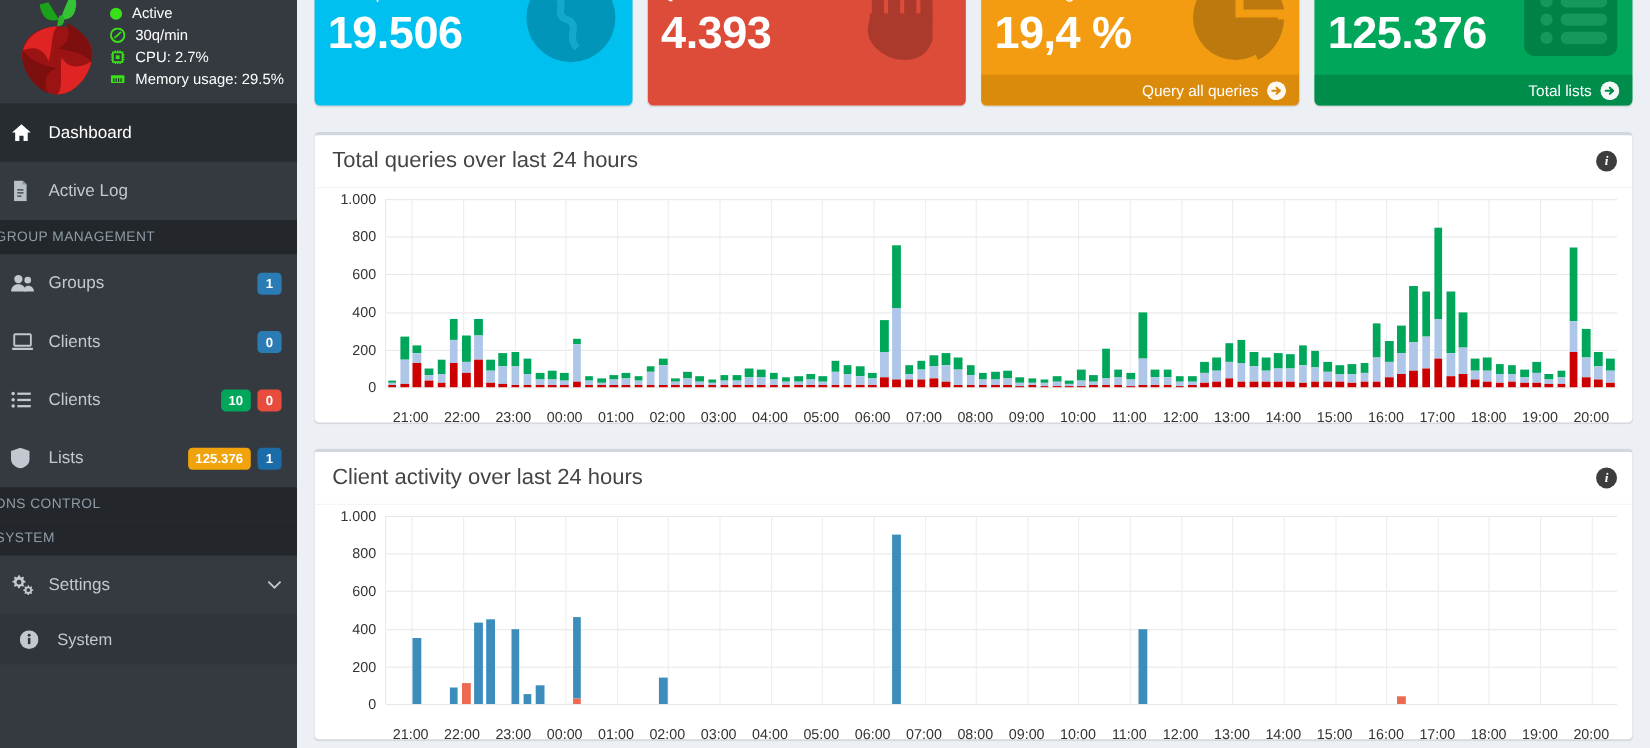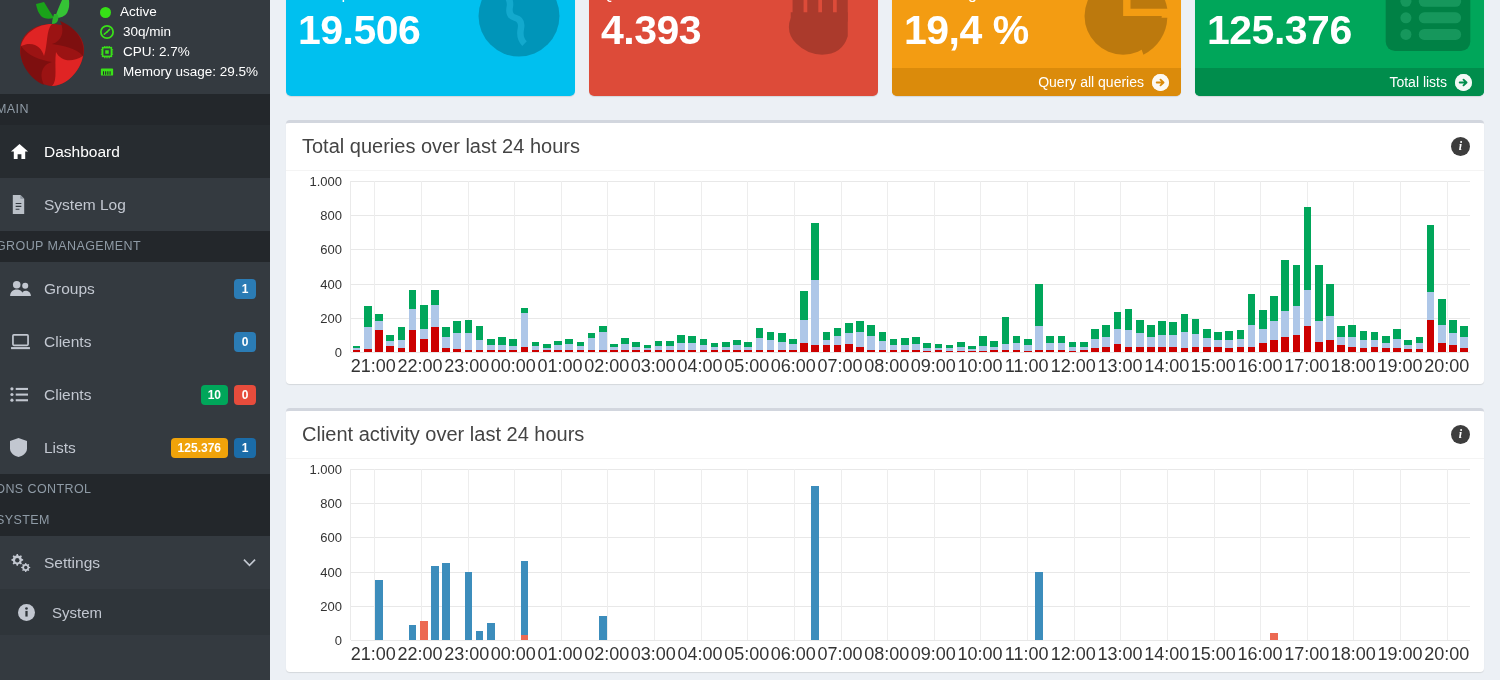--- a/index.html
+++ b/index.html
@@ -132,21 +132,21 @@
   .plot { flex: 1; position: relative; border-left: 1px solid #eaeaea; }
   .gridline { position: absolute; left: 0; right: 0; height: 1px; background: #e8e8e8; }
   .vgrid { position: absolute; top: 0; bottom: 0; width: 1px; background: #ededed; }
   .bars { position: absolute; left: 0; right: 0; bottom: 0; top: 0; display: flex; align-items: flex-end; }
   .bslot { flex: 1; height: 100%; display: flex; align-items: flex-end; justify-content: center; }
   .bar { width: 68%; display: flex; flex-direction: column-reverse; }
   .seg { width: 100%; }
   .xaxis { display: flex; margin-left: 50px; position: relative; height: 26px; }
   .xlabel {
     position: absolute; transform: translateX(-50%);
-    font-size: 18px; color: #333; top: 4px; white-space: nowrap; text-align: center;
+    font-size: 13px; color: #333; top: 20px; white-space: nowrap; text-align: center;
   }
 </style>
 </head>
 <body>
 
 <div class="app">
 
   <aside class="sidebar">
     <div class="sb-brandrow">
       <div class="logo-wrap">
@@ -197,40 +197,39 @@
                 <g stroke="#23272b" stroke-width="1.2">
                   <path d="M4 7 v4M6.5 7 v4M9 7 v4M11.5 7 v4"></path>
                 </g>
               </svg>
           </span>
           <span>Memory usage: 29.5%</span>
         </div>
       </div>
     </div>
 
-    <div class="sb-header">MAIN</div>
     <div class="sb-item active">
       <span class="sb-ico">
         <svg width="19" height="19" viewBox="0 0 20 20" fill="currentColor">
             <path d="M10 2 L19 10 h-3 v8 h-4 v-5 h-4 v5 H4 v-8 H1 Z"></path>
           </svg>
       </span>
       <span class="sb-label">Dashboard</span>
     </div>
     <div class="sb-item">
       <span class="sb-ico">
         <svg width="17" height="19" viewBox="0 0 16 20" fill="currentColor">
             <path d="M2 0 h8 l4 4 v16 H2 Z" opacity=".95"></path>
             <path d="M10 0 l4 4 h-4 Z" fill="#8a929b"></path>
             <g stroke="#343a40" stroke-width="1.2">
               <path d="M5 9 h6M5 12 h6M5 15 h4"></path>
             </g>
           </svg>
       </span>
-      <span class="sb-label">System Log</span>
+      <span class="sb-label">Active Log</span>
     </div>
 
     <div class="sb-header">GROUP MANAGEMENT</div>
     <div class="sb-item">
       <span class="sb-ico">
         <svg width="21" height="17" viewBox="0 0 22 18" fill="currentColor">
             <circle cx="7" cy="5" r="4"></circle>
             <circle cx="16" cy="6" r="3.2"></circle>
             <path d="M0 17 c0-4.5 3-7 7-7 s7 2.5 7 7z"></path>
             <path d="M12 17 c0-3.6 2-5.6 4.5-5.6 s5.5 2 5.5 5.6z"></path>

